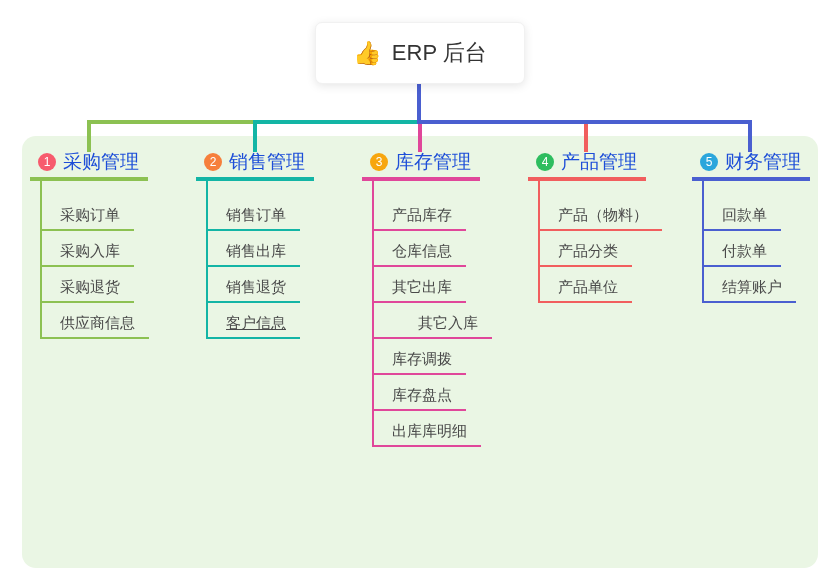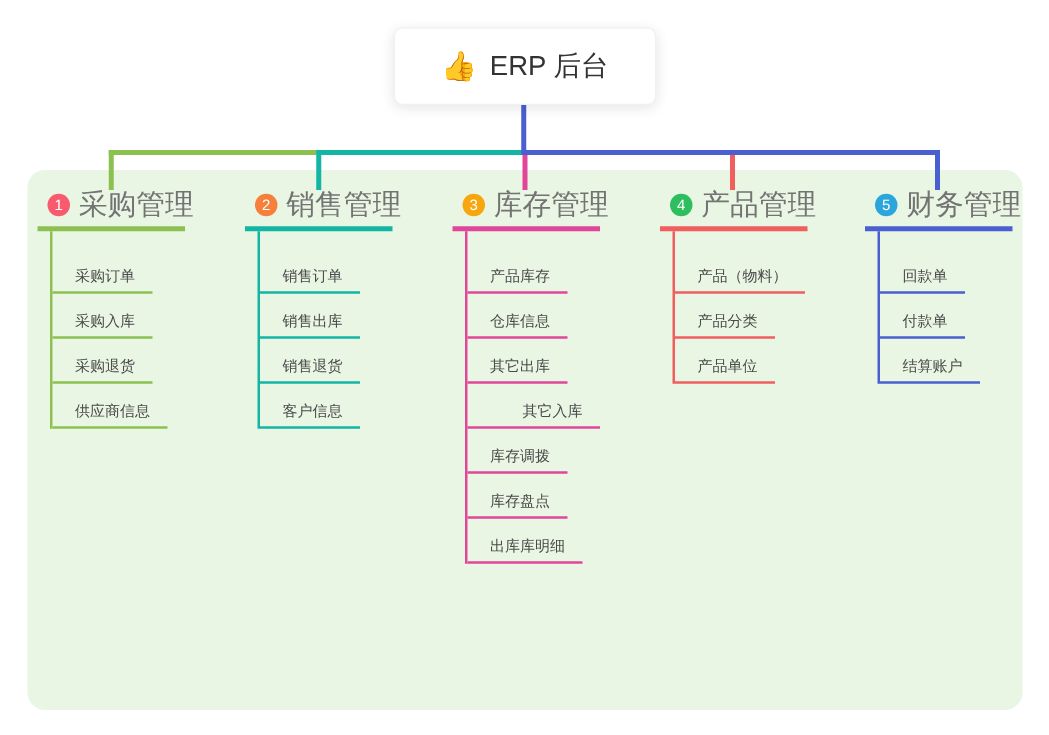--- a/index.html
+++ b/index.html
@@ -10,26 +10,26 @@
              border:1px solid #f1f1f1;border-radius:7px;box-shadow:0 2px 10px rgba(0,0,0,0.10);
              display:flex;align-items:center;justify-content:center;gap:10px;
              font-size:22px;color:#333;}
   .root-node .emoji{font-size:23px;line-height:1;}
   .cline{position:absolute;}
   .col{position:absolute;top:150px;width:118px;}
   .branch-header{display:flex;align-items:center;gap:7px;padding:2px 0 6px 8px;
                  border-bottom:4px solid #ccc;}
   .badge{width:18px;height:18px;border-radius:50%;color:#fff;font-size:12px;line-height:1;
          display:flex;align-items:center;justify-content:center;flex:none;}
-  .branch-label{font-size:23px;color:#737373;font-weight:500;white-space:nowrap;line-height:1;}
+  .branch-label{font-size:19px;color:#1d4ed8;font-weight:500;white-space:nowrap;line-height:1;}
   .items{margin-left:10px;border-left:2px solid #ccc;width:max-content;}
   .item{display:flex;align-items:flex-end;height:36px;}
   .item:first-child{height:50px;}
   .item-label{display:inline-block;border-bottom:2px solid #f97316;padding:0 14px 5px 18px;
-              font-size:12px;color:#4a4a4a;white-space:nowrap;line-height:1.2;}
+              font-size:15px;color:#4a4a4a;white-space:nowrap;line-height:1.2;}
 </style>
 </head>
 <body>
 
 <div class="stage">
 
   <div class="panel" style="background-color: rgb(234, 246, 228);"></div>
 
   <div class="cline" style="left: 87px; top: 120px; width: 4px; height: 32px; background-color: rgb(140, 193, 82);"></div>
   <div class="cline" style="left: 253px; top: 120px; width: 4px; height: 32px; background-color: rgb(19, 181, 165);"></div>
@@ -78,21 +78,21 @@
       <div class="item">
           <span class="item-label" style="border-bottom-color: rgb(19, 181, 165);">销售订单</span>
         </div>
       <div class="item">
           <span class="item-label" style="border-bottom-color: rgb(19, 181, 165);">销售出库</span>
         </div>
       <div class="item">
           <span class="item-label" style="border-bottom-color: rgb(19, 181, 165);">销售退货</span>
         </div>
       <div class="item">
-          <span class="item-label" style="border-bottom-color: rgb(19, 181, 165);">客户信息</span>
+          <span class="item-label" style="border-bottom-color: rgb(19, 181, 165); text-decoration: underline;">客户信息</span>
         </div>
     </div>
   </div>
 
   <div class="col" style="left:362px;">
     <div class="branch-header" style="border-bottom-color: rgb(224, 71, 154);">
       <span class="badge" style="background-color: rgb(247, 166, 14);">3</span>
       <span class="branch-label">库存管理</span>
     </div>
     <div class="items" style="border-left-color: rgb(224, 71, 154);">

